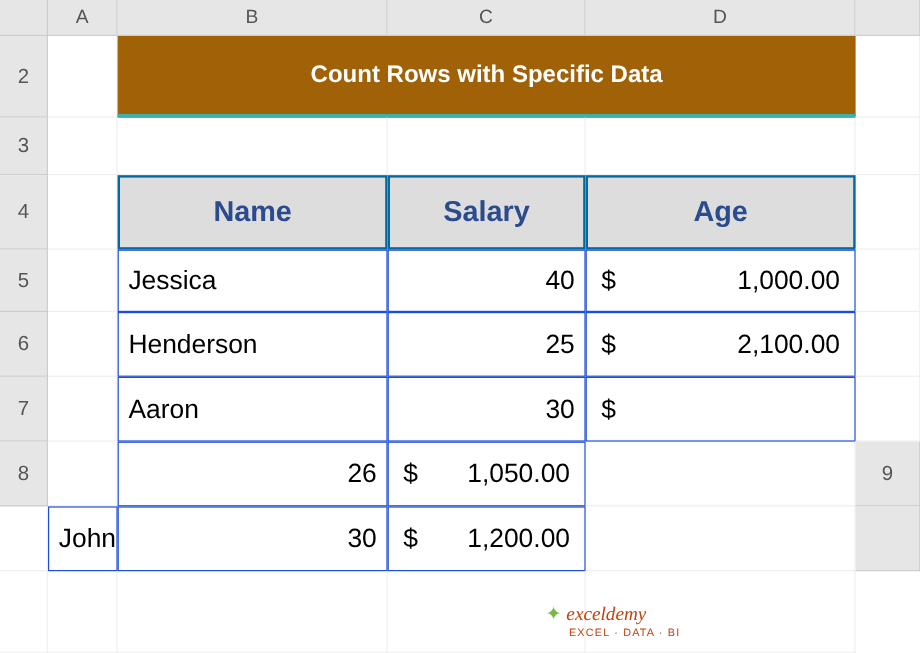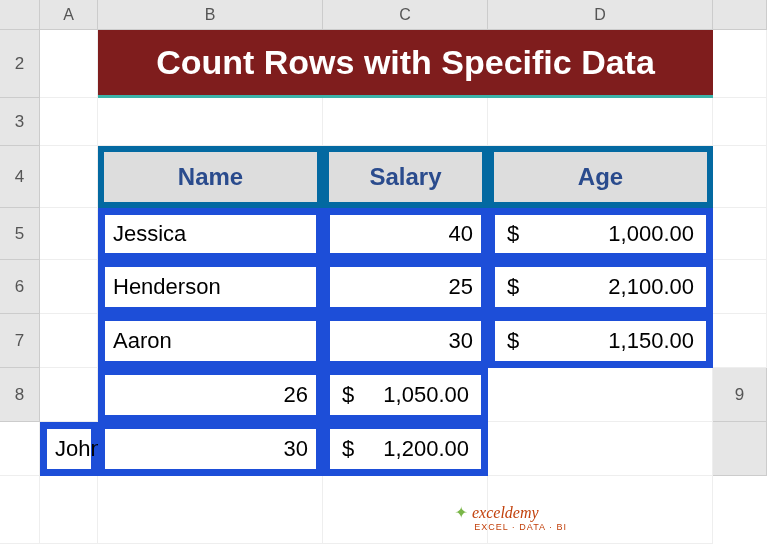--- a/index.html
+++ b/index.html
@@ -36,41 +36,41 @@
     font-size: 17px;
     color: #555;
   }
   .cell {
     border-right: 1px solid #eee;
     border-bottom: 1px solid #eee;
   }
   .title {
     grid-column: 3 / 6;
     grid-row: 2;
-    background: #7f1d1d;
+    background: #a16207;
     color: #fff;
-    font-size: 34px;
+    font-size: 20px;
     font-weight: bold;
     display: flex;
     align-items: center;
     justify-content: center;
     border-bottom: 3px solid #3bb3a9;
   }
   .th {
     background: #ddd;
     color: #2a4b8d;
     font-size: 24px;
     font-weight: bold;
     display: flex;
     align-items: center;
     justify-content: center;
-    border: 6px solid #0369a1;
+    border: 2px solid #0369a1;
   }
   .td {
-    border: 7px solid #1d4ed8;
+    border: 1px solid #1d4ed8;
     font-size: 22px;
     color: #000;
     display: flex;
     align-items: center;
     padding: 0 8px;
   }
   .td.name { justify-content: flex-start; }
   .td.age { justify-content: flex-end; }
   .td.salary { justify-content: space-between; padding: 0 12px; }
   .td.salary .dollar { flex: 0 0 auto; }
@@ -141,21 +141,20 @@
       <span class="amount">2,100.00</span>
     </div>
   <div class="cell"></div>
 
   <div class="rowhdr">7</div>
   <div class="cell"></div>
   <div class="td name">Aaron</div>
   <div class="td age">30</div>
   <div class="td salary">
       <span class="dollar">$</span>
-      <span class="amount">1,150.00</span>
     </div>
   <div class="cell"></div>
 
   <div class="rowhdr">8</div>
   <div class="cell"></div>
   <div class="td age">26</div>
   <div class="td salary">
       <span class="dollar">$</span>
       <span class="amount">1,050.00</span>
     </div>

